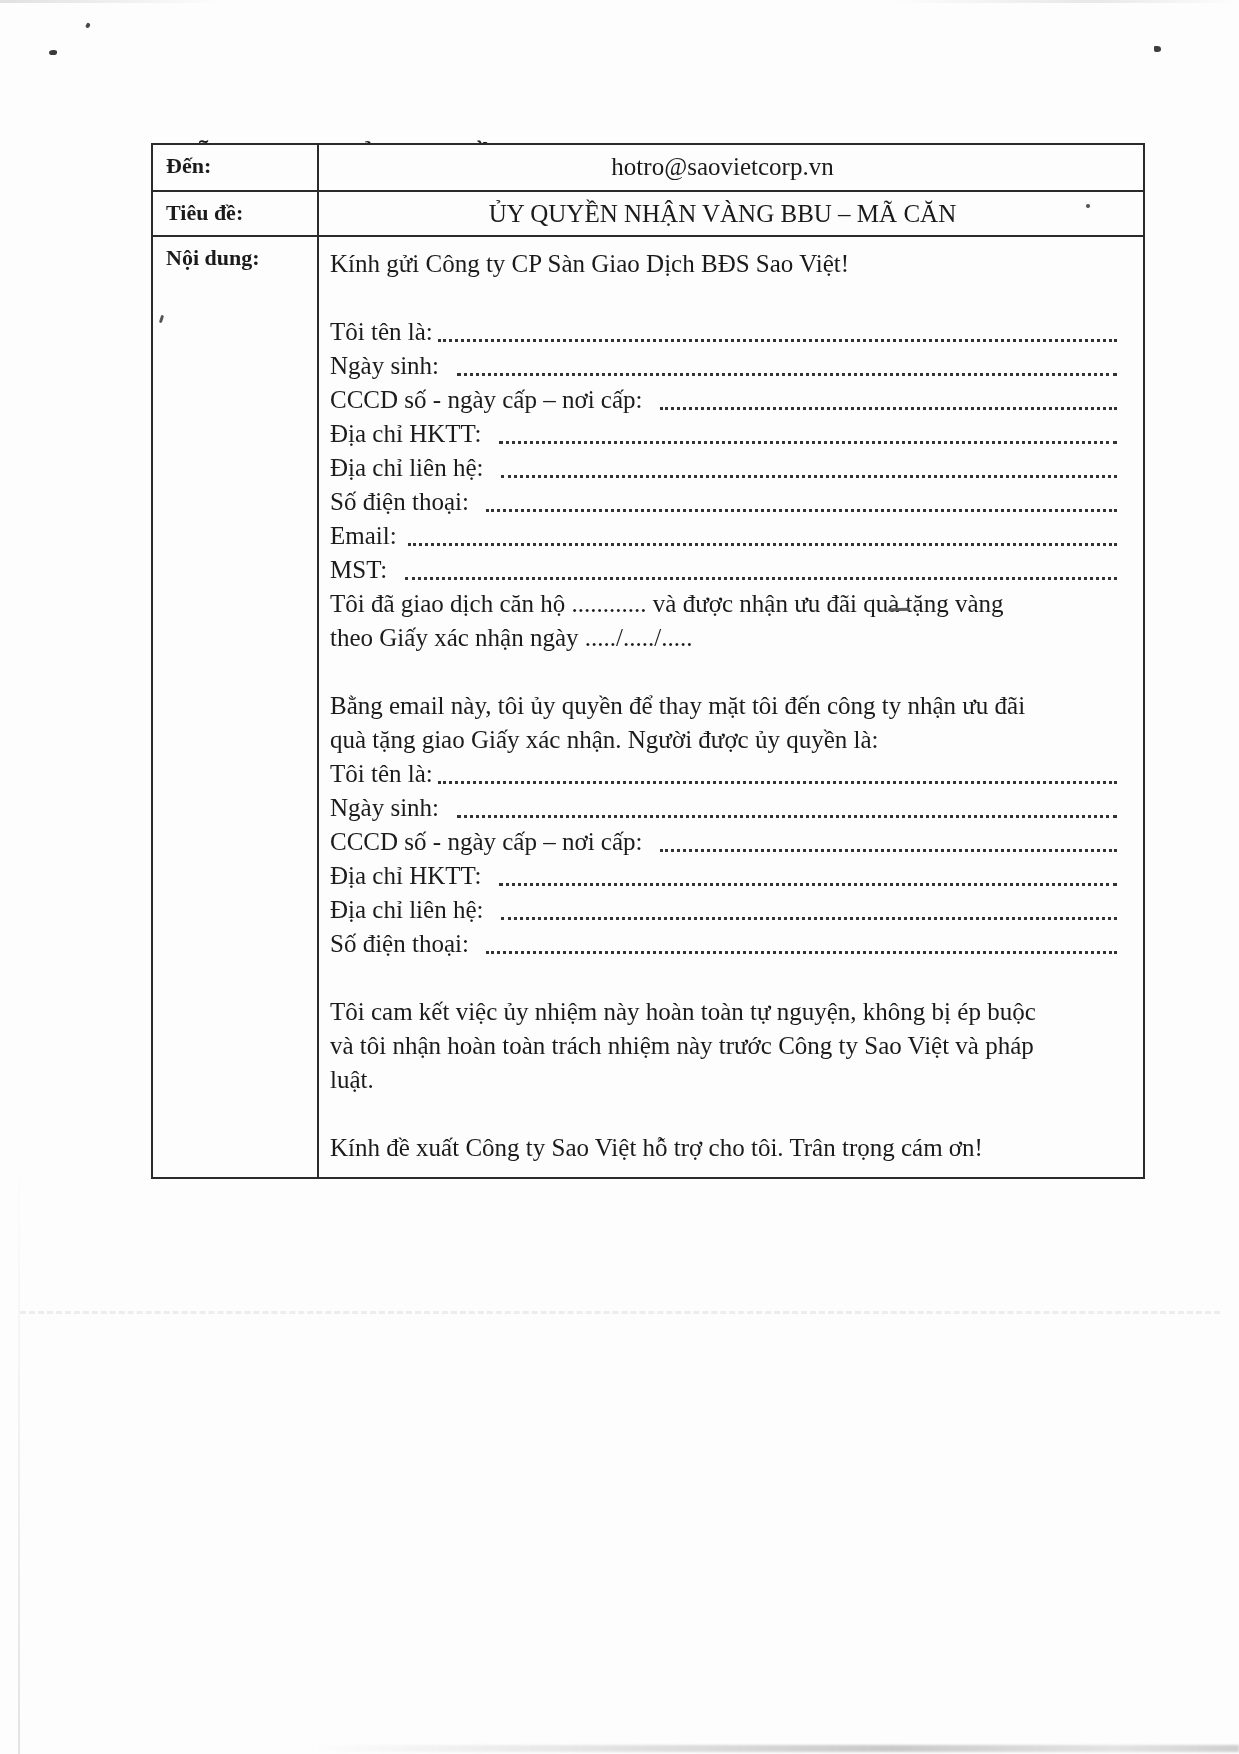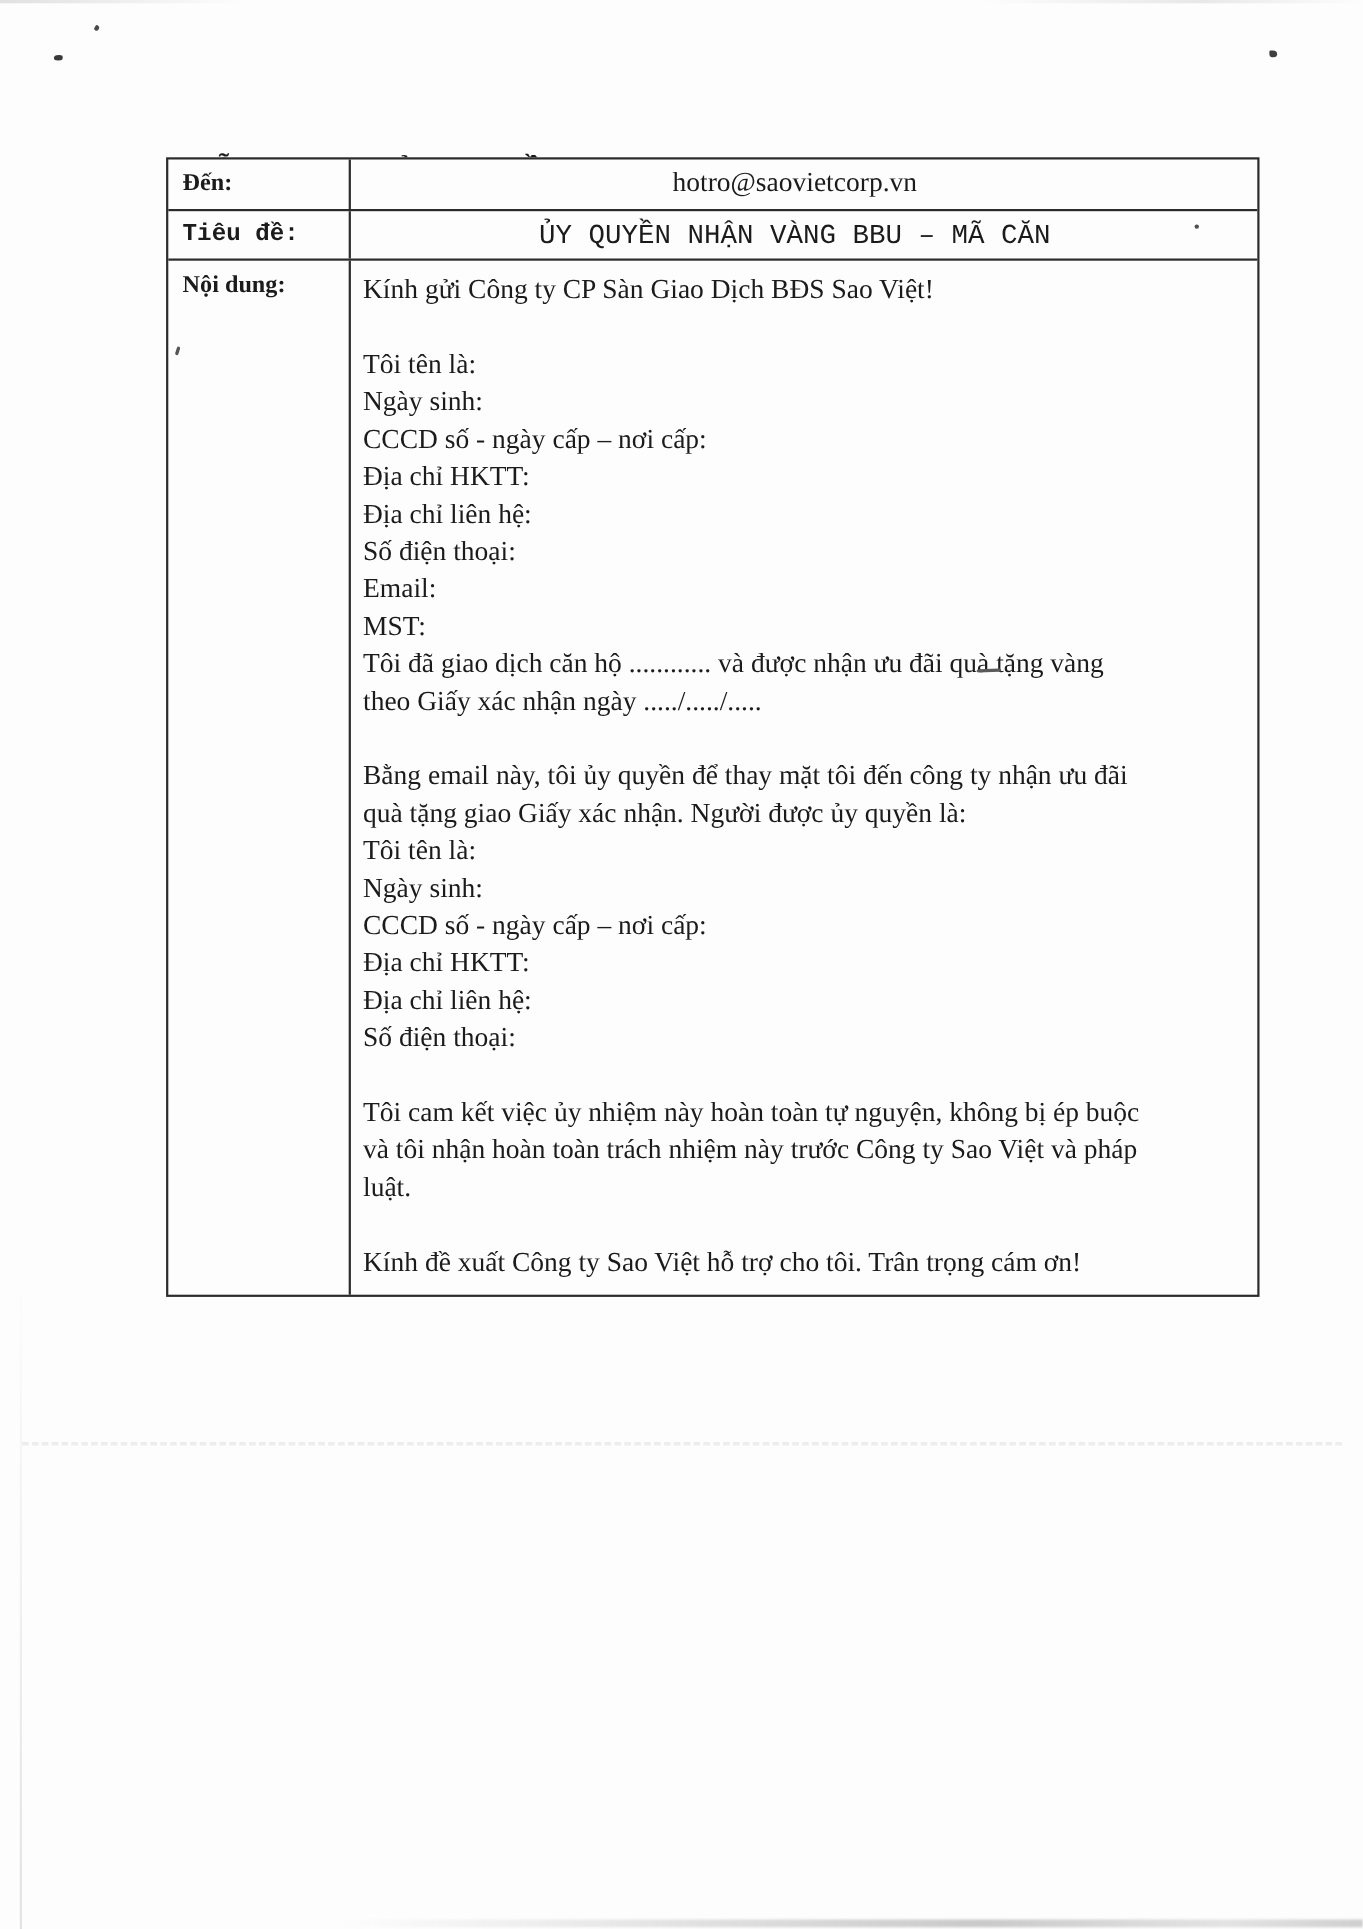--- a/index.html
+++ b/index.html
@@ -29,21 +29,21 @@
     top: 143px;
     width: 994px;
     height: 1036px;
     border: 2px solid #2b2b2b;
     background: #fdfdfd;
     display: flex;
     flex-direction: column;
   }
   .trow { display: flex; border-bottom: 2px solid #2b2b2b; }
   .trow.row-to      { height: 47px; }
-  .trow.row-subject { height: 45px; font-family: Liberation Mono, monospace; }
+  .trow.row-subject { height: 45px; }
   .trow.row-body    { flex: 1; border-bottom: none; }
 
   .cell-label {
     width: 166px;
     flex: 0 0 166px;
     border-right: 2px solid #2b2b2b;
     padding: 8px 4px 0 13px;
     font-weight: bold;
     font-size: 22px;
     white-space: pre;
@@ -58,21 +58,21 @@
   }
   .cell-body {
     flex: 1;
     padding: 10px 26px 0 11px;
     font-size: 25px;
     overflow: hidden;
   }
 
   .line { height: 34px; line-height: 34px; white-space: pre; }
   .line.blank { }
-  .line.field { display: flex; flex-direction: column; }
+  .line.field { display: flex; }
   .line.field .flabel { white-space: pre; }
   .line.field .leader {
     flex: 1;
     margin: 0 0 7px 5px;
     border-bottom: 3px dotted #333333;
     align-self: flex-end;
   }
 
   
   .artifact { position: absolute; pointer-events: none; }

